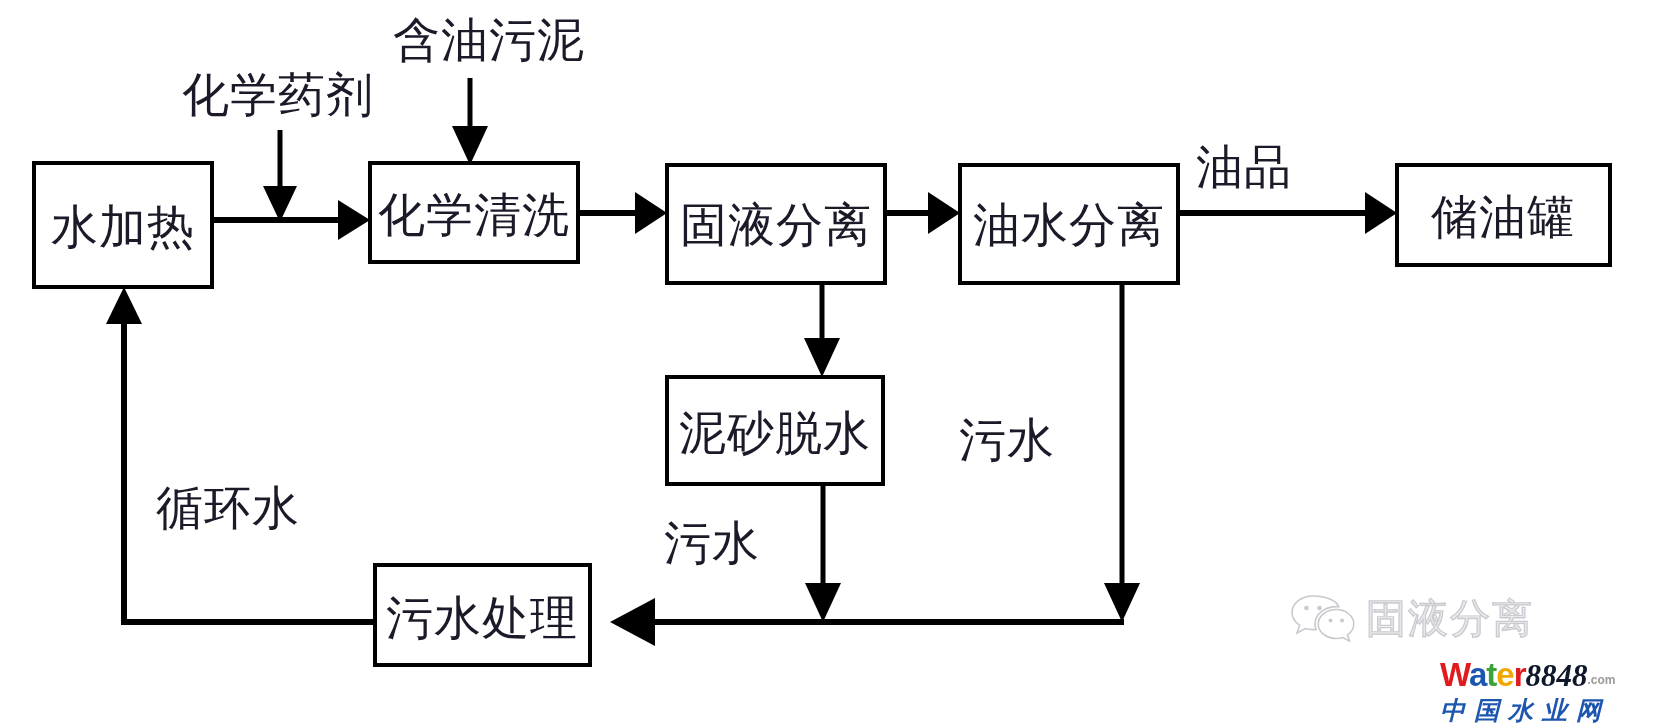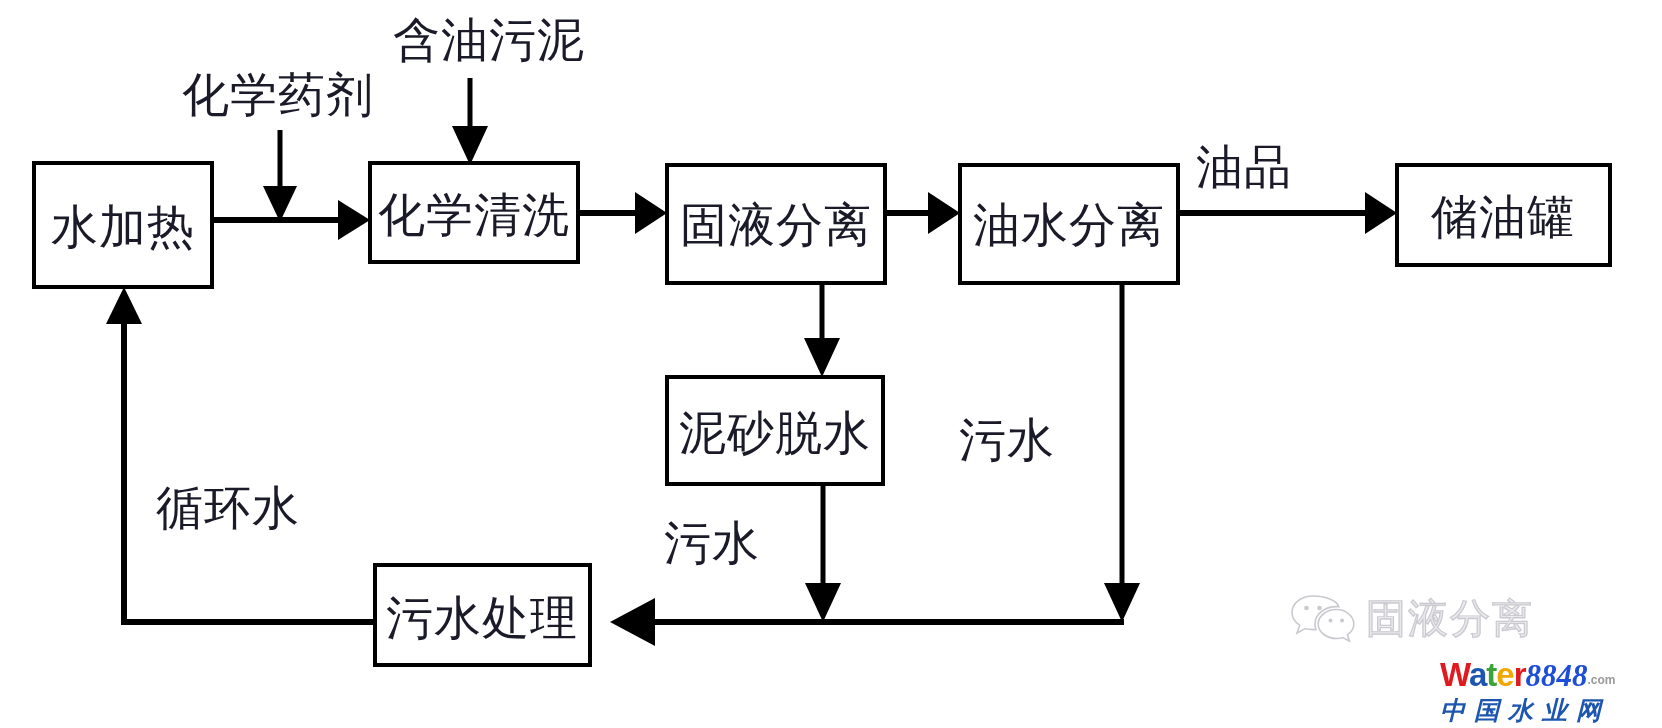--- a/index.html
+++ b/index.html
@@ -247,19 +247,19 @@
           <circle cx="29.5" cy="16" r="2.3" fill="#c9c9cf"></circle>
           <path d="M46.5 17.5 C36.4 17.5 28.2 24 28.2 32 C28.2 40 36.4 46.5 46.5 46.5 C48.7 46.5 50.8 46.2 52.8 45.6 L59.6 49.2 L57.4 42.8 C61.3 40.2 63.8 36.4 63.8 32 C63.8 24 55.6 17.5 46.5 17.5 Z" fill="none" stroke="#c9c9cf" stroke-width="1.6"></path>
           <circle cx="40.5" cy="28.5" r="2" fill="#c9c9cf"></circle>
           <circle cx="52" cy="28.5" r="2" fill="#c9c9cf"></circle>
         </svg>
       </span>
       <span id="wm-wechat-text">固液分离</span>
     </div>
 
     <div id="wm-logo">
-      <div class="wm-word"><span style="color:#e01b20">W</span><span style="color:#1d56b0">a</span><span style="color:#3aa33a">t</span><span style="color:#f0a800">e</span><span style="color:#e01b20">r</span><span class="wm-num" style="color:#1d4ed8">8848</span><span class="wm-com">.com</span></div>
+      <div class="wm-word"><span style="color:#e01b20">W</span><span style="color:#1d56b0">a</span><span style="color:#3aa33a">t</span><span style="color:#f0a800">e</span><span style="color:#e01b20">r</span><span class="wm-num" style="color:#0f172a">8848</span><span class="wm-com">.com</span></div>
       <div id="wm-cn">中国水业网</div>
     </div>
 
   </div>
 
 </div>
 
 </body></html>

